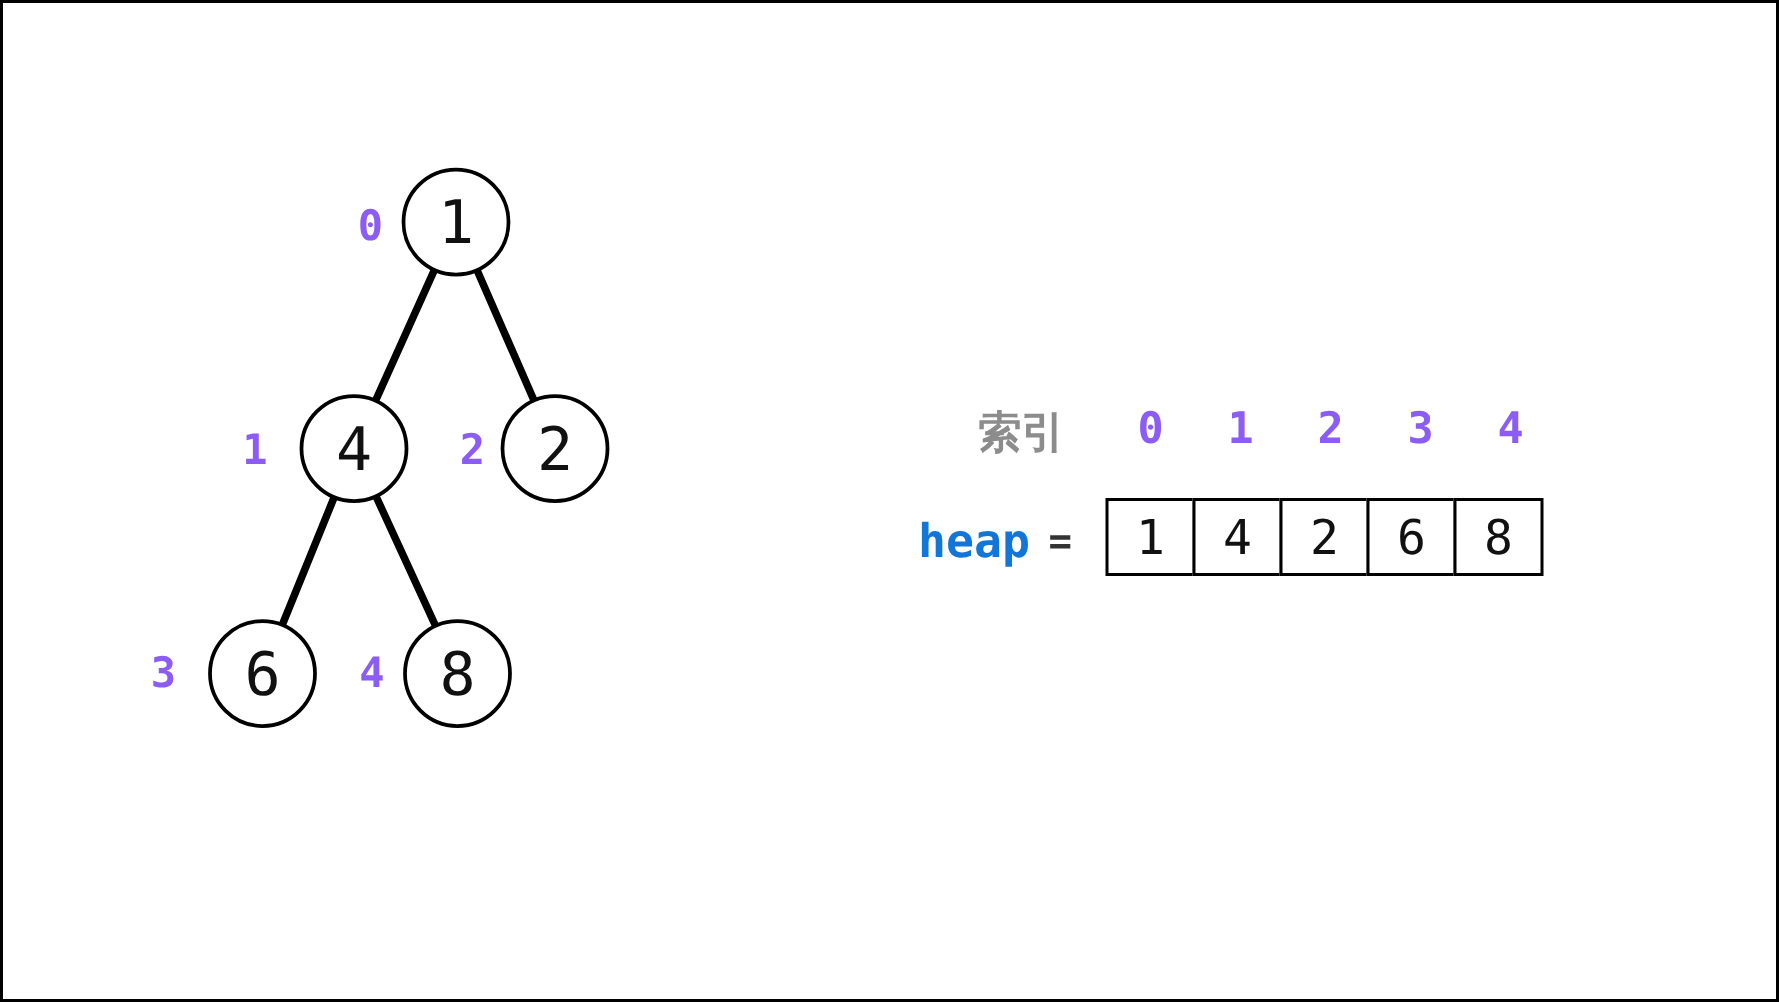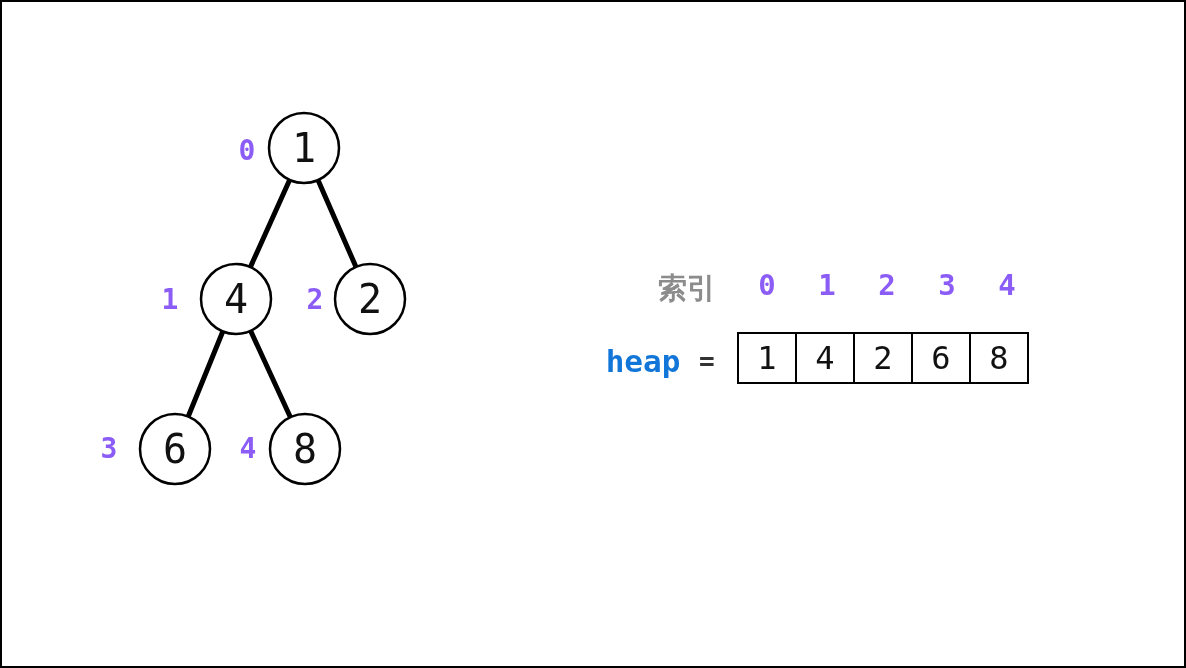--- a/index.html
+++ b/index.html
@@ -51,43 +51,43 @@
     font-size:28px;
     font-weight:bold;
     fill:var(--index-purple);
     text-anchor:middle;
   }
   
   .index-header-label{
     position:absolute;
     left:650px; top:267px;
     width:64px;
-    text-align:right;
+    text-align:left;
     font-family:"DejaVu Sans","Liberation Sans",sans-serif;
     font-weight:bold;
     font-size:29px;
     color:var(--label-gray);
   }
   .indices-row{
     position:absolute;
     left:735px; top:266px;
     display:flex;
   }
   .indices-row .idx{
     width:60px;
     text-align:center;
     font-weight:bold;
     font-size:29px;
     color:var(--index-purple);
   }
   .array-var-name{
     position:absolute;
-    left:596px; top:341px;
+    left:610px; top:341px;
     width:90px;
-    text-align:center;
+    text-align:left;
     font-weight:bold;
     font-size:31px;
     color:var(--heap-blue);
   }
   .equals-sign{
     position:absolute;
     left:697px; top:344px;
     font-weight:bold;
     font-size:26px;
     color:#333333;

